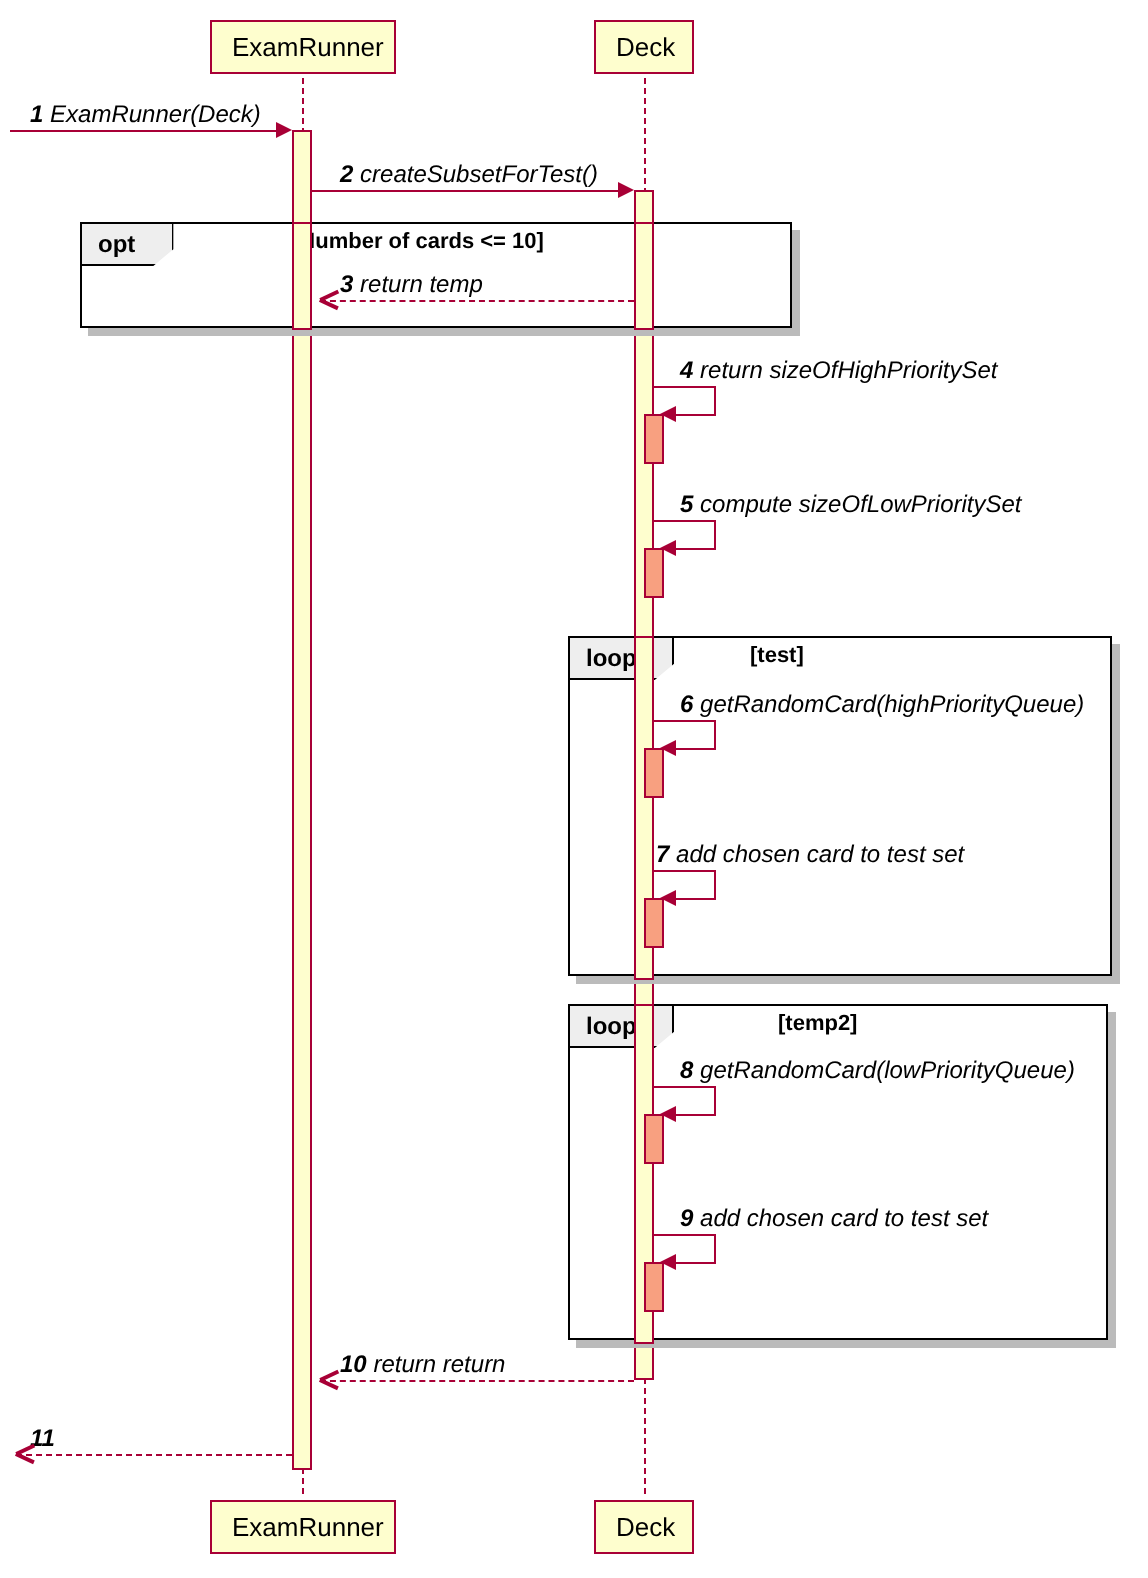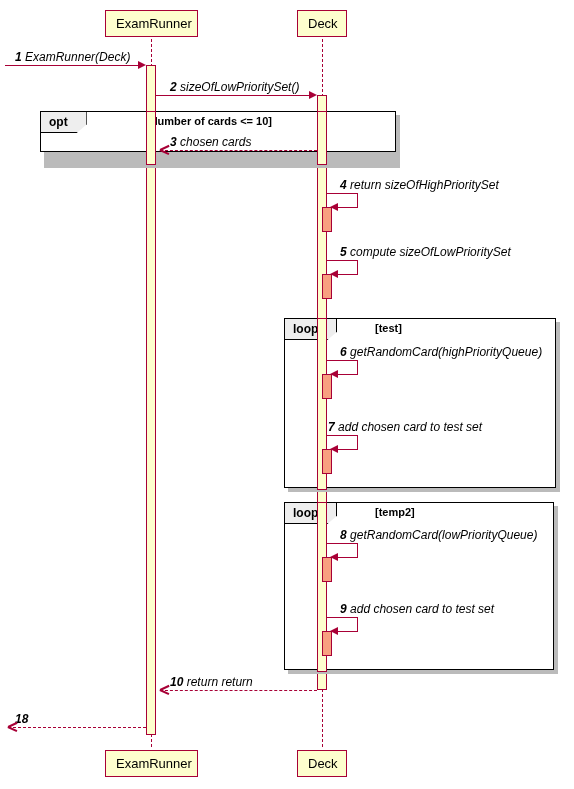--- a/index.html
+++ b/index.html
@@ -129,34 +129,34 @@
 <div class="participant-box" style="left:105px; top:750px; width:93px;"><span>ExamRunner</span></div>
 <div class="participant-box" style="left:297px; top:750px; width:50px;"><span>Deck</span></div>
 
 <div class="activation" style="left:146px; top:65px; height:670px;"></div>
 <div class="activation" style="left:317px; top:95px; height:595px;"></div>
 
 <div class="msg-label" style="left:15px; top:50px;"><b>1</b> <span>ExamRunner(Deck)</span></div>
 <div class="msg-line" style="left:5px; top:65px; width:135px;"></div>
 <div class="arrow-head right" style="left:138px; top:61px;"></div>
 
-<div class="msg-label" style="left:170px; top:80px;"><b>2</b> <span>sizeOfLowPrioritySet()</span></div>
+<div class="msg-label" style="left:170px; top:80px;"><b>2</b> <span>createSubsetForTest()</span></div>
 <div class="msg-line" style="left:156px; top:95px; width:155px;"></div>
 <div class="arrow-head right" style="left:309px; top:91px;"></div>
 
 <div class="frame-shadow" style="left:44px; top:115px; width:356px; height:53px;"></div>
-<div class="frame" style="left:40px; top:111px; width:356px; height:41px;">
+<div class="frame" style="left:40px; top:111px; width:356px; height:53px;">
   <div class="frame-tag">opt</div>
   <div class="frame-guard" style="left:105px;">[Number of cards &lt;= 10]</div>
 </div>
 
 <div class="activation" style="left:146px; top:111px; height:54px;"></div>
 <div class="activation" style="left:317px; top:111px; height:54px;"></div>
 
-<div class="msg-label" style="left:170px; top:135px;"><b>3</b> <span>chosen cards</span></div>
+<div class="msg-label" style="left:170px; top:135px;"><b>3</b> <span>return temp</span></div>
 <div class="msg-line dashed" style="left:160px; top:150px; width:157px;"></div>
 <div class="arrow-head open-left" style="left:160px; top:150px;"></div>
 
 <div class="msg-label" style="left:340px; top:178px;"><b>4</b> <span>return sizeOfHighPrioritySet</span></div>
 <div class="self-arrow-path" style="left:327px; top:193px; height:13px;"></div>
 <div class="arrow-head left" style="left:330px; top:203px;"></div>
 <div class="activation-inner" style="left:322px; top:207px; height:25px;"></div>
 
 <div class="msg-label" style="left:340px; top:245px;"><b>5</b> <span>compute sizeOfLowPrioritySet</span></div>
 <div class="self-arrow-path" style="left:327px; top:260px; height:13px;"></div>
@@ -176,33 +176,33 @@
 <div class="activation-inner" style="left:322px; top:374px; height:25px;"></div>
 
 <div class="msg-label" style="left:328px; top:420px;"><b>7</b> <span>add chosen card to test set</span></div>
 <div class="self-arrow-path" style="left:327px; top:435px; height:13px;"></div>
 <div class="arrow-head left" style="left:330px; top:445px;"></div>
 <div class="activation-inner" style="left:322px; top:449px; height:25px;"></div>
 
 <div class="frame-shadow" style="left:288px; top:506px; width:270px; height:168px;"></div>
 <div class="frame" style="left:284px; top:502px; width:270px; height:168px;">
   <div class="frame-tag">loop</div>
-  <div class="frame-guard" style="left:90px;">[temp2]</div>
+  <div class="frame-guard" style="left:104px;">[temp2]</div>
 </div>
 <div class="activation" style="left:317px; top:502px; height:170px;"></div>
 
 <div class="msg-label" style="left:340px; top:528px;"><b>8</b> <span>getRandomCard(lowPriorityQueue)</span></div>
 <div class="self-arrow-path" style="left:327px; top:543px; height:13px;"></div>
 <div class="arrow-head left" style="left:330px; top:553px;"></div>
 <div class="activation-inner" style="left:322px; top:557px; height:25px;"></div>
 
 <div class="msg-label" style="left:340px; top:602px;"><b>9</b> <span>add chosen card to test set</span></div>
 <div class="self-arrow-path" style="left:327px; top:617px; height:13px;"></div>
 <div class="arrow-head left" style="left:330px; top:627px;"></div>
 <div class="activation-inner" style="left:322px; top:631px; height:25px;"></div>
 
 <div class="msg-label" style="left:170px; top:675px;"><b>10</b> <span>return return</span></div>
 <div class="msg-line dashed" style="left:160px; top:690px; width:157px;"></div>
 <div class="arrow-head open-left" style="left:160px; top:690px;"></div>
 
-<div class="msg-label" style="left:15px; top:712px;"><b>18</b></div>
+<div class="msg-label" style="left:15px; top:712px;"><b>11</b></div>
 <div class="msg-line dashed" style="left:8px; top:727px; width:138px;"></div>
 <div class="arrow-head open-left" style="left:8px; top:727px;"></div>
 
 </body></html>

